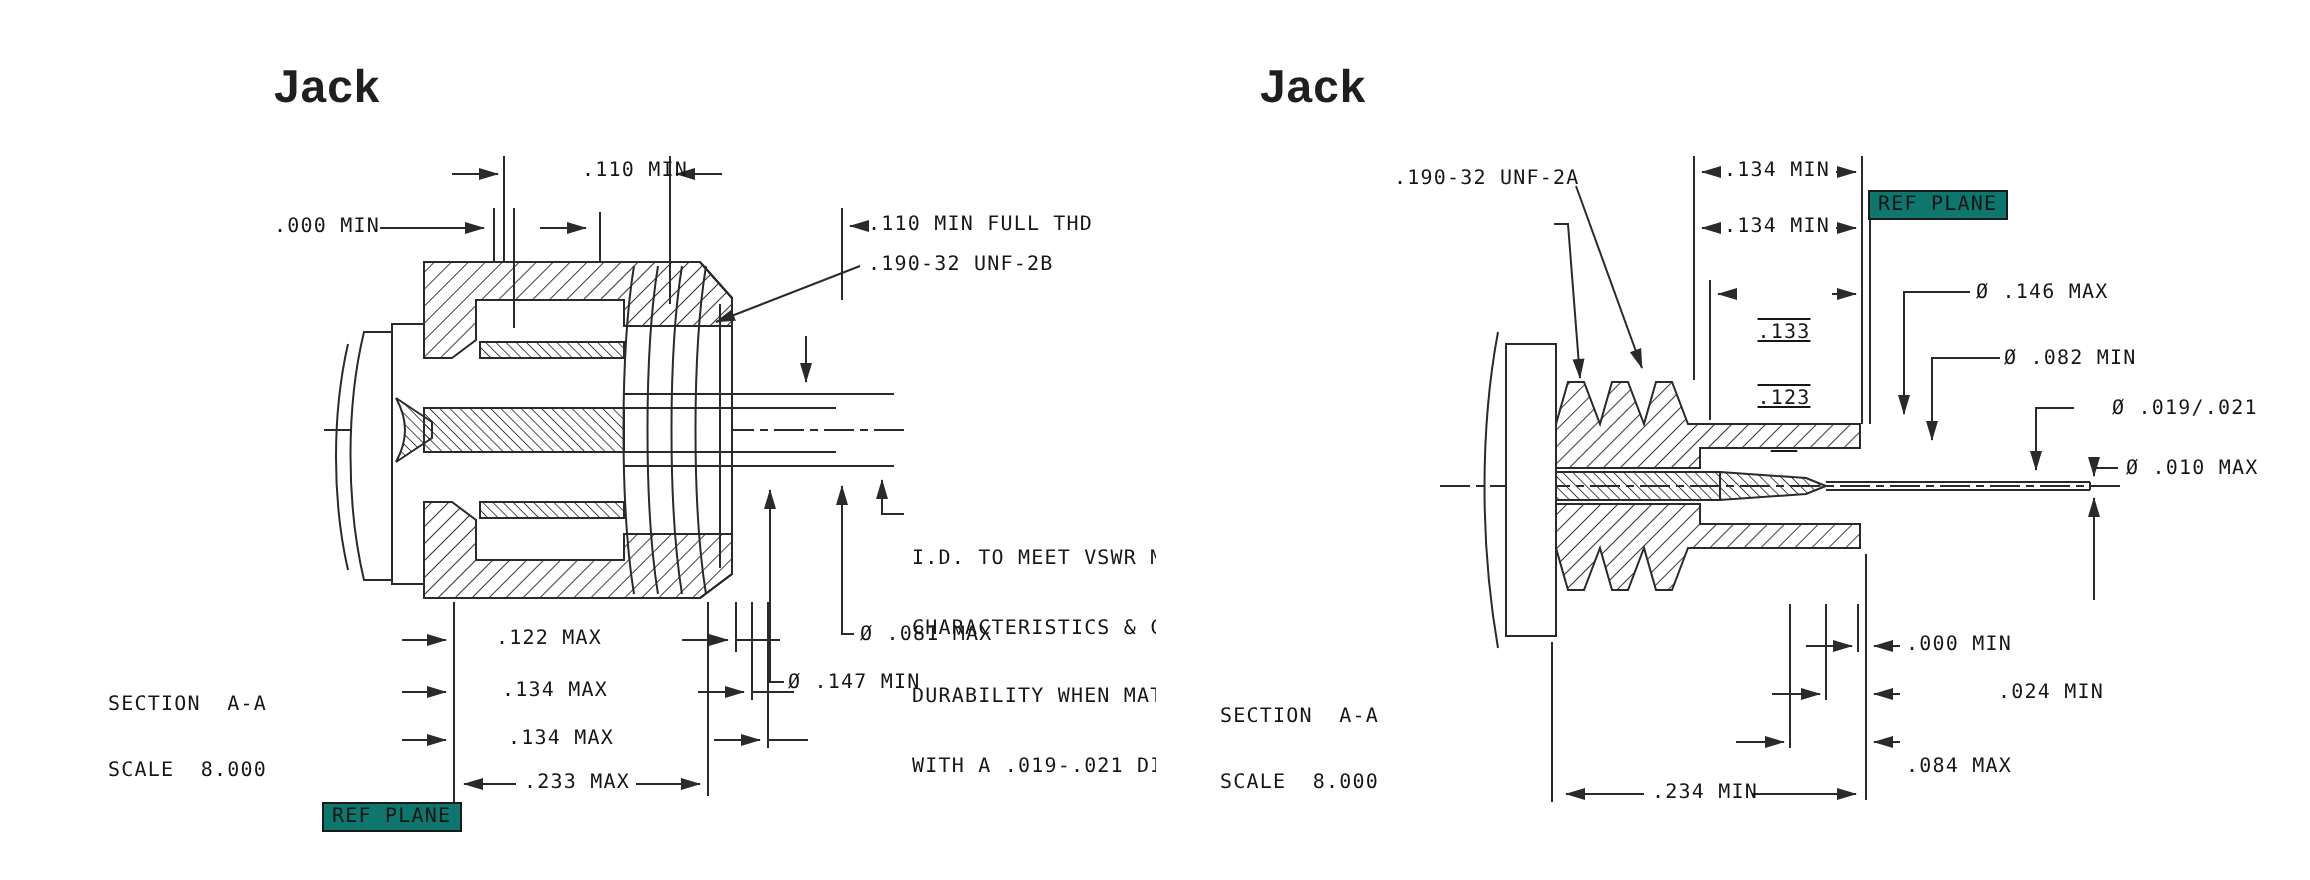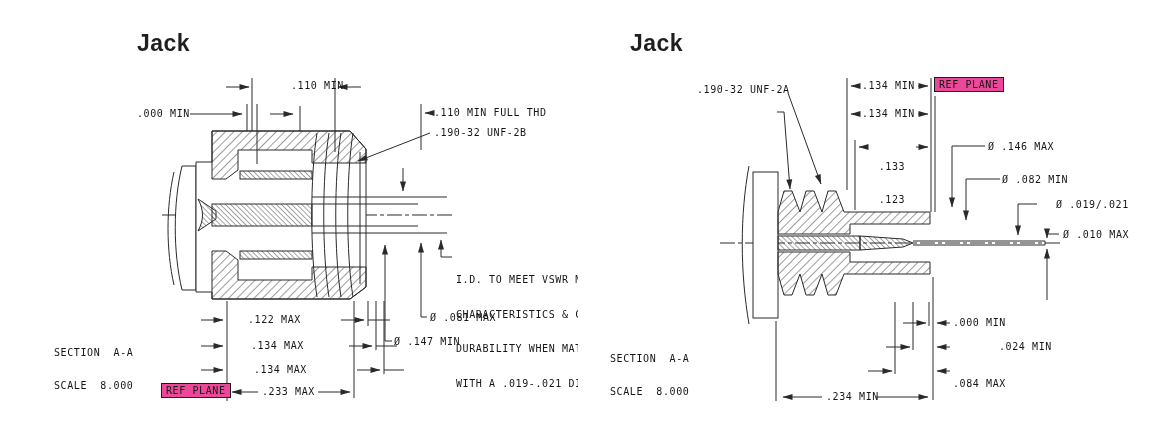--- a/index.html
+++ b/index.html
@@ -4,21 +4,21 @@
 <style>
   html,body{margin:0;padding:0;background:#fff;}
   #canvas{position:relative;width:1155px;height:440px;background:#ffffff;overflow:hidden;
           font-family:"DejaVu Sans Mono",monospace;}
   .title{position:absolute;font-family:"Liberation Sans","DejaVu Sans",sans-serif;
          font-weight:700;font-size:23px;color:#1f1f1f;letter-spacing:0.5px;}
   .dim{position:absolute;font-size:10px;letter-spacing:0.6px;color:#161616;white-space:pre;line-height:11px;}
   .dim div{white-space:pre;}
   .note{width:122px;overflow:hidden;line-height:11.5px;}
   .refbox{position:absolute;border:1.2px solid #1a1a1a;font-size:10px;letter-spacing:0.6px;
-          color:#161616;padding:1px 4px 1px 4px;background:#ec4899;white-space:pre;}
+          color:#161616;padding:1px 4px 1px 4px;background:#0f766e;white-space:pre;margin-top:18px;}
   .center{text-align:center;}
   svg{position:absolute;left:0;top:0;}
 </style>
 </head>
 <body>
 
 <div id="canvas">
 
   <svg width="1155" height="440" viewBox="0 0 1155 440">
     <defs>
@@ -158,21 +158,21 @@
   <div class="dim" style="left:54px;top:325px;">
     <div>SECTION  A-A</div>
     <div>SCALE  8.000</div>
   </div>
 
   <div class="title" style="left:630px;top:30px;">Jack</div>
   <div class="dim" style="left:697px;top:84px;">.190-32 UNF-2A</div>
   <div class="dim" style="left:862px;top:80px;">.134 MIN</div>
   <div class="refbox" style="left:934px;top:77px;">REF PLANE</div>
   <div class="dim" style="left:862px;top:108px;">.134 MIN</div>
-  <div class="dim center" style="left:862px;top:139px;width:60px;">
+  <div class="dim center" style="left:862px;top:139px;width:60px;text-decoration:underline;">
     <div>.133</div>
     <div>.123</div>
   </div>
   <div class="dim" style="left:988px;top:141px;">Ø .146 MAX</div>
   <div class="dim" style="left:1002px;top:174px;">Ø .082 MIN</div>
   <div class="dim" style="left:1040px;top:199px;padding-left:16px;">Ø .019/.021</div>
   <div class="dim" style="left:1063px;top:229px;width:92px;overflow:hidden;">Ø .010 MAX</div>
   <div class="dim" style="left:953px;top:317px;">.000 MIN</div>
   <div class="dim" style="left:953px;top:341px;margin-left:46px;">.024 MIN</div>
   <div class="dim" style="left:953px;top:378px;">.084 MAX</div>

